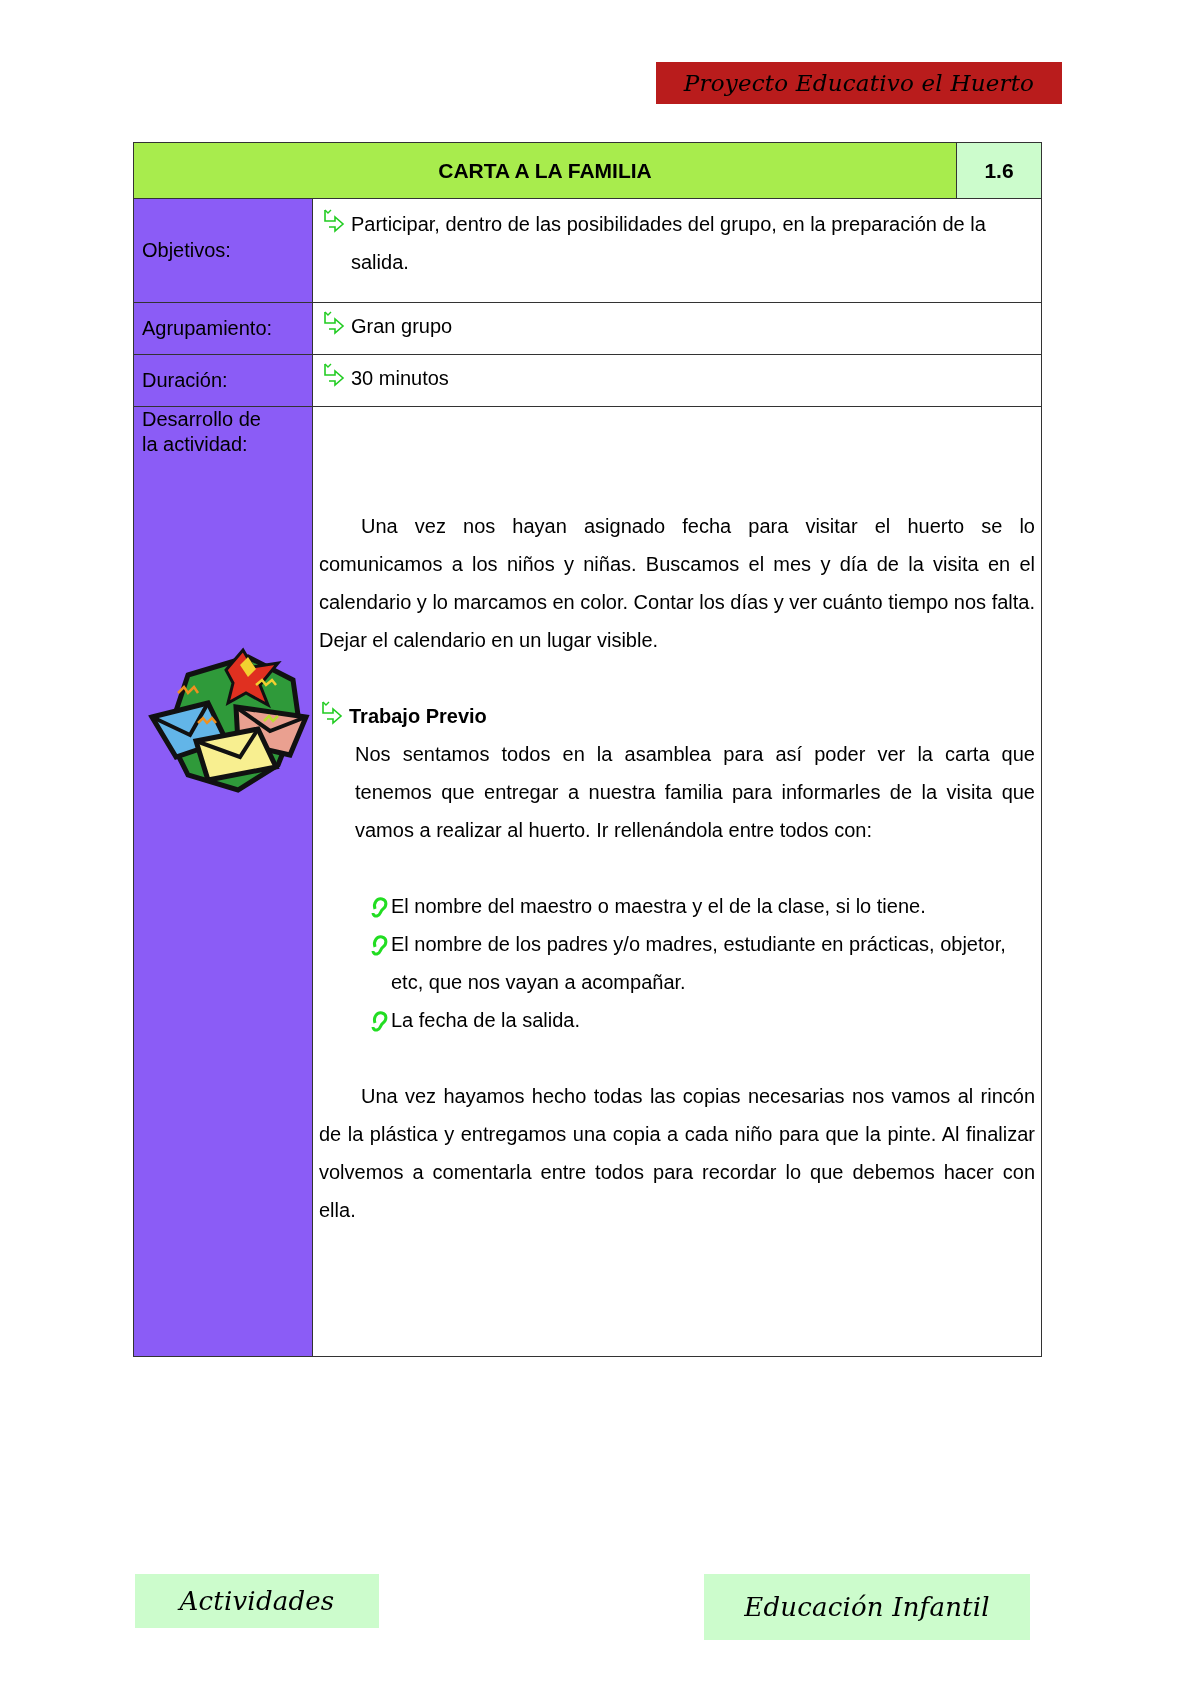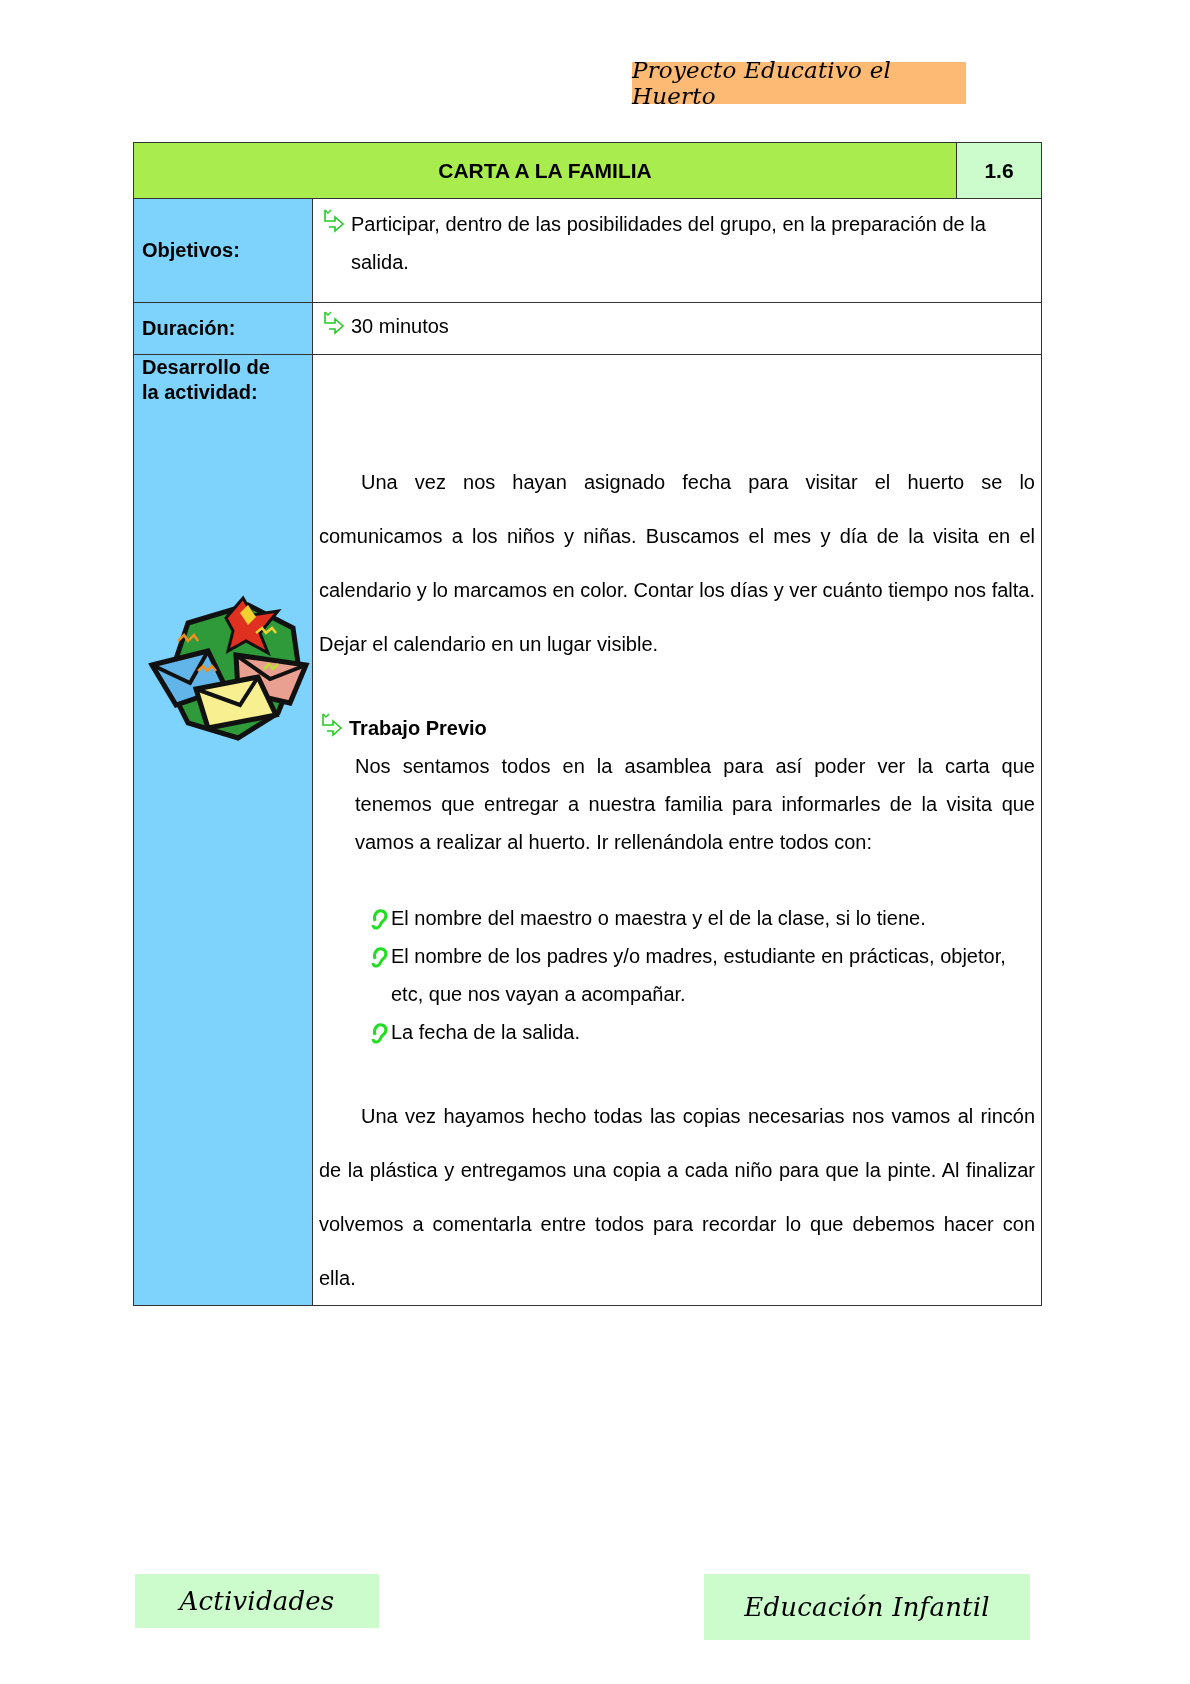--- a/index.html
+++ b/index.html
@@ -1,42 +1,42 @@
 <!DOCTYPE html>
 <html><head>
 <meta charset="utf-8">
 <style>
   html, body { margin: 0; padding: 0; background: #ffffff; }
   body { width: 1190px; height: 1684px; position: relative; overflow: hidden;
          font-family: "Liberation Sans", sans-serif; color: #000; }
 
-  .header-tag { position: absolute; left: 632px; top: 62px; width: 334px; height: 42px;
-                background: #fdba74; display: flex; align-items: center; justify-content: center; }
+  .header-tag { position: absolute; left: 656px; top: 62px; width: 406px; height: 42px;
+                background: #b91c1c; display: flex; align-items: center; justify-content: center; }
   .script { font-family: "DejaVu Serif", serif; font-style: italic; font-size: 23px; letter-spacing: 0.2px; }
 
   .card { position: absolute; left: 133px; top: 142px; width: 908px; }
   table.sheet { border-collapse: collapse; width: 908px; table-layout: fixed; }
   table.sheet td { border: 1.5px solid #333; vertical-align: middle; padding: 0; }
 
   .title-cell { background: #a8ec4d; height: 55px; text-align: center; font-weight: bold; font-size: 21px; }
   .num-cell { background: #ccfccc; text-align: center; font-weight: bold; font-size: 21px; width: 85px; margin-left: 48px; }
 
-  .label-cell { background: #7dd3fc; width: 179px; font-weight: bold; font-size: 20px; padding-left: 8px !important; }
+  .label-cell { background: #8b5cf6; width: 179px; font-weight: normal; font-size: 20px; padding-left: 8px !important; }
   .content-cell { background: #fff; font-size: 20px; }
 
   .bullet-row { display: flex; align-items: flex-start; padding: 6px 8px 0 8px; line-height: 38px; }
   .arrow-icon { width: 30px; flex: 0 0 30px; height: 30px; margin-top: 2px; }
   .ear-icon { width: 24px; flex: 0 0 24px; height: 24px; margin-top: 8px; }
 
   .dev-label { vertical-align: top !important; }
   .dev-label-text { line-height: 25px; font-size: 20px; }
   .clip-art { margin-top: 188px; margin-left: 6px; width: 168px; height: 150px; }
 
   .dev-content { vertical-align: top !important; padding: 0 6px 0 6px !important; }
-  .para { text-align: justify; line-height: 54px; text-indent: 42px; margin: 0; }
+  .para { text-align: justify; line-height: 38px; text-indent: 42px; margin: 0; }
   .sub-title { font-weight: bold; }
   .indent-block { padding-left: 36px; text-align: justify; line-height: 38px; }
   .sub-list { padding-left: 48px; margin-top: 38px; }
   .sub-item { display: flex; align-items: flex-start; line-height: 38px; }
   .sub-item span.txt { flex: 1; }
 
   .footer-left { position: absolute; left: 135px; top: 1574px; width: 244px; height: 54px;
                  background: #ccfccc; display: flex; align-items: center; justify-content: center; }
   .footer-right { position: absolute; left: 704px; top: 1574px; width: 326px; height: 66px;
                   background: #ccfccc; display: flex; align-items: center; justify-content: center; }
@@ -69,20 +69,32 @@
           <svg class="arrow-icon" viewBox="0 0 30 30">
                 <path d="M4 3 L4 14 L14 14 L14 10 L22 17 L14 24 L14 20 L8 20" fill="none" stroke="#22cc22" stroke-width="1.6"></path>
                 <path d="M4 3 L7 6 L10 3" fill="none" stroke="#22cc22" stroke-width="1.4"></path>
               </svg>
           <span>Participar, dentro de las posibilidades del grupo,  en la preparación de la salida.</span>
         </div>
       </td>
     </tr>
 
 
+    <tr style="height:52px">
+      <td class="label-cell">Agrupamiento:</td>
+      <td class="content-cell" colspan="2" style="vertical-align:top">
+        <div class="bullet-row" style="padding-top:4px">
+          <svg class="arrow-icon" viewBox="0 0 30 30">
+                <path d="M4 3 L4 14 L14 14 L14 10 L22 17 L14 24 L14 20 L8 20" fill="none" stroke="#22cc22" stroke-width="1.6"></path>
+                <path d="M4 3 L7 6 L10 3" fill="none" stroke="#22cc22" stroke-width="1.4"></path>
+              </svg>
+          <span>Gran grupo</span>
+        </div>
+      </td>
+    </tr>
 
     <tr style="height:52px">
       <td class="label-cell">Duración:</td>
       <td class="content-cell" colspan="2" style="vertical-align:top">
         <div class="bullet-row" style="padding-top:4px">
           <svg class="arrow-icon" viewBox="0 0 30 30">
                 <path d="M4 3 L4 14 L14 14 L14 10 L22 17 L14 24 L14 20 L8 20" fill="none" stroke="#22cc22" stroke-width="1.6"></path>
                 <path d="M4 3 L7 6 L10 3" fill="none" stroke="#22cc22" stroke-width="1.4"></path>
               </svg>
           <span>30 minutos</span>

